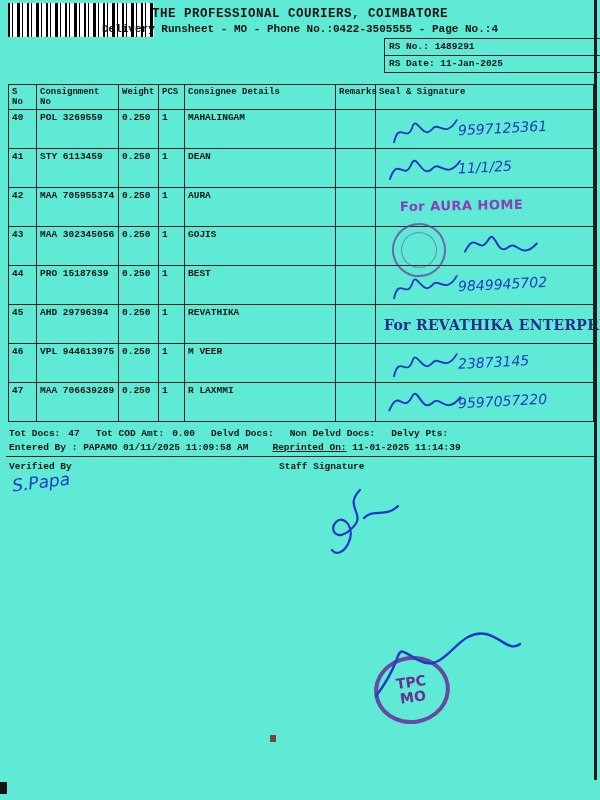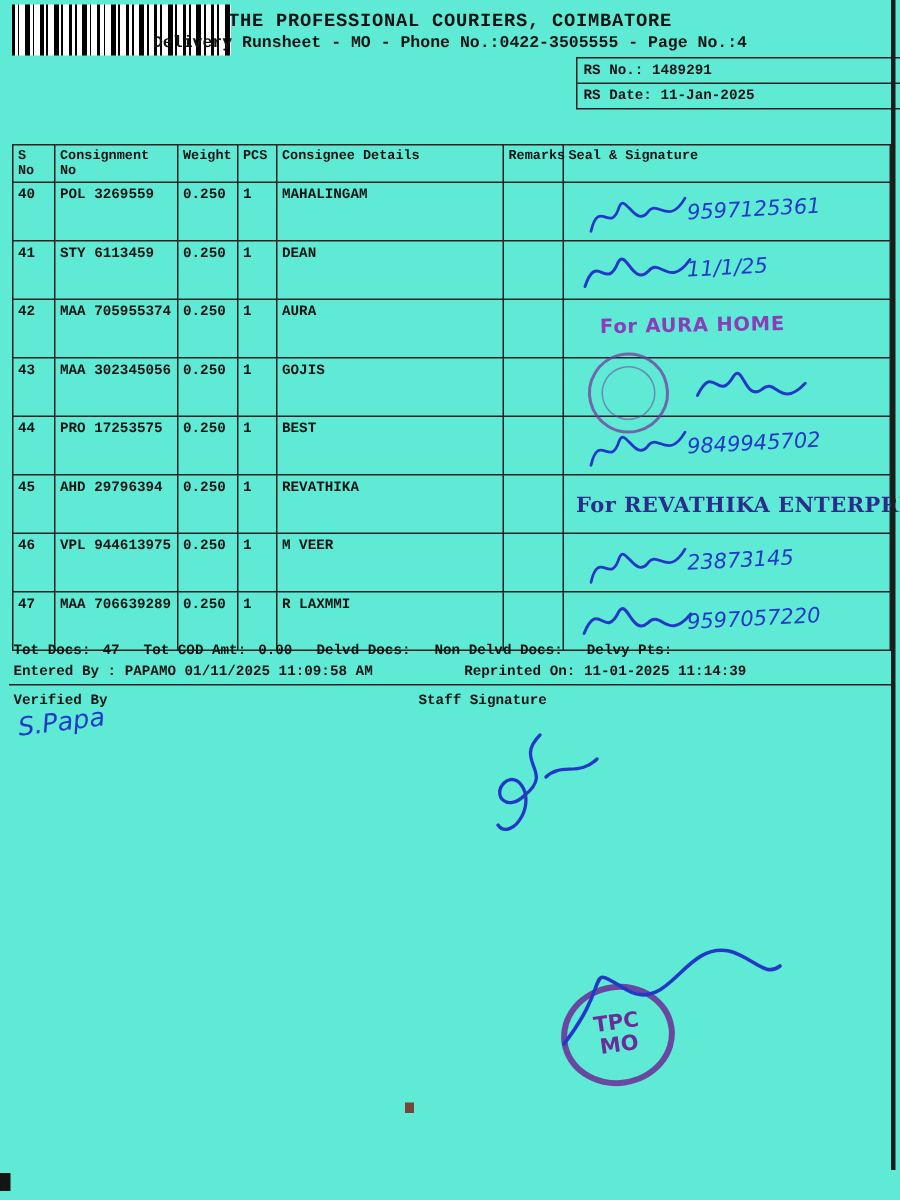--- a/index.html
+++ b/index.html
@@ -13,21 +13,21 @@
   .barcode{position:absolute;left:8px;top:3px;width:146px;height:34px;
     background:repeating-linear-gradient(90deg,#000 0 2px,#fff 2px 4px,#000 4px 5px,#fff 5px 9px,#000 9px 12px,#fff 12px 14px,#000 14px 15px,#fff 15px 19px);}
   .title{position:absolute;left:0;top:7px;width:100%;text-align:center;font-size:12.5px;letter-spacing:.5px;}
   .subtitle{position:absolute;left:0;top:23px;width:100%;text-align:center;font-size:11px;}
   .info-left{position:absolute;left:9px;top:41px;font-size:9.5px;line-height:11px;}
   .info-left .drs{font-size:10.5px;}
   .rs-box{position:absolute;left:352px;top:38px;width:241px;border:1px solid #222;font-size:9.5px;margin-left:32px;}
   .rs-box .rs-row{padding:2px 4px;height:12px;}
   .rs-box .rs-row.first{border-bottom:1px solid #222;}
   
-  .tbl-wrap{position:absolute;left:8px;top:96px;width:585px;}
+  .tbl-wrap{position:absolute;left:8px;top:84px;width:585px;}
   table{border-collapse:collapse;table-layout:fixed;width:585px;}
   th,td{border:1px solid #222;padding:2px 3px;text-align:left;vertical-align:top;
         font-size:9px;font-weight:700;overflow:visible;}
   thead th{height:11px;}
   tbody td{height:34px;font-size:9.5px;}
   .seal-cell{position:relative;}
   .scribble{display:none;position:absolute;left:10px;top:2px;stroke:#2438c6;fill:none;stroke-width:2;stroke-linecap:round;}
   .seal-sign .scribble{display:block;}
   .seal-round .scribble{display:block;left:86px;transform:rotate(8deg);}
   tbody tr:nth-child(odd) .seal-sign .scribble{transform:rotate(-5deg) scale(.92);}
@@ -41,21 +41,21 @@
      font-style:italic;font-weight:400;font-size:14px;transform:rotate(-3deg);}
   .seal-stamp .seal-text{left:24px;top:10px;color:#8a3db8;font-family:"DejaVu Sans",sans-serif;
      font-size:13px;font-weight:700;transform:rotate(-1deg);letter-spacing:.5px;}
   .seal-stamp-bold .seal-text{left:8px;top:12px;color:#2a2e8a;font-family:"DejaVu Serif",serif;
      font-size:14px;font-weight:700;letter-spacing:.3px;}
   
   .totals{position:absolute;left:9px;top:428px;font-size:9.5px;}
   .totals span{margin-right:16px;}
   .totals .val{margin-left:-8px;}
   .entered{position:absolute;left:9px;top:442px;font-size:9.5px;}
-  .entered .gap{margin-left:61px;}
+  .entered .gap{margin-left:24px;text-decoration:underline;}
   .rule{position:absolute;left:6px;top:456px;width:588px;border-top:1px solid #222;}
   .verify-line{position:absolute;left:9px;top:461px;font-size:9.5px;width:585px;}
   .verify-line .staff{position:absolute;left:270px;font-family:Liberation Mono, monospace;}
   .verified-sign{position:absolute;left:12px;top:472px;color:#2438c6;font-family:"DejaVu Sans",sans-serif;
      font-style:italic;font-weight:400;font-size:17px;transform:rotate(-7deg);}
   .center-scribble{position:absolute;left:298px;top:484px;stroke:#2438c6;fill:none;stroke-width:2.2;stroke-linecap:round;}
   .bottom-stamp{position:absolute;left:374px;top:656px;width:68px;height:60px;
      border:4px solid rgba(106,44,150,.85);border-radius:50%;transform:rotate(-8deg);
      display:flex;flex-direction:column;align-items:center;justify-content:center;
      color:#6a2c96;font-family:"DejaVu Sans",sans-serif;font-weight:700;font-size:14px;line-height:15px;}
@@ -157,21 +157,21 @@
         </svg>
         <div class="round">
                 <div class="round-inner"></div>
               </div>
         <span class="seal-text"></span>
       </td>
     </tr>
 
     <tr>
       <td>44</td>
-      <td>PRO 17253575</td>
+      <td>PRO 15187639</td>
       <td>0.250</td>
       <td>1</td>
       <td>BEST</td>
       <td></td>
       <td class="seal-cell seal-sign">
         <svg class="scribble" width="84" height="36" viewBox="0 0 84 36">
           <path d="M4,28 C12,4 18,32 26,12 C31,2 36,28 46,18 C54,8 60,30 74,10"></path>
         </svg>
 
         <span class="seal-text">9849945702</span>

